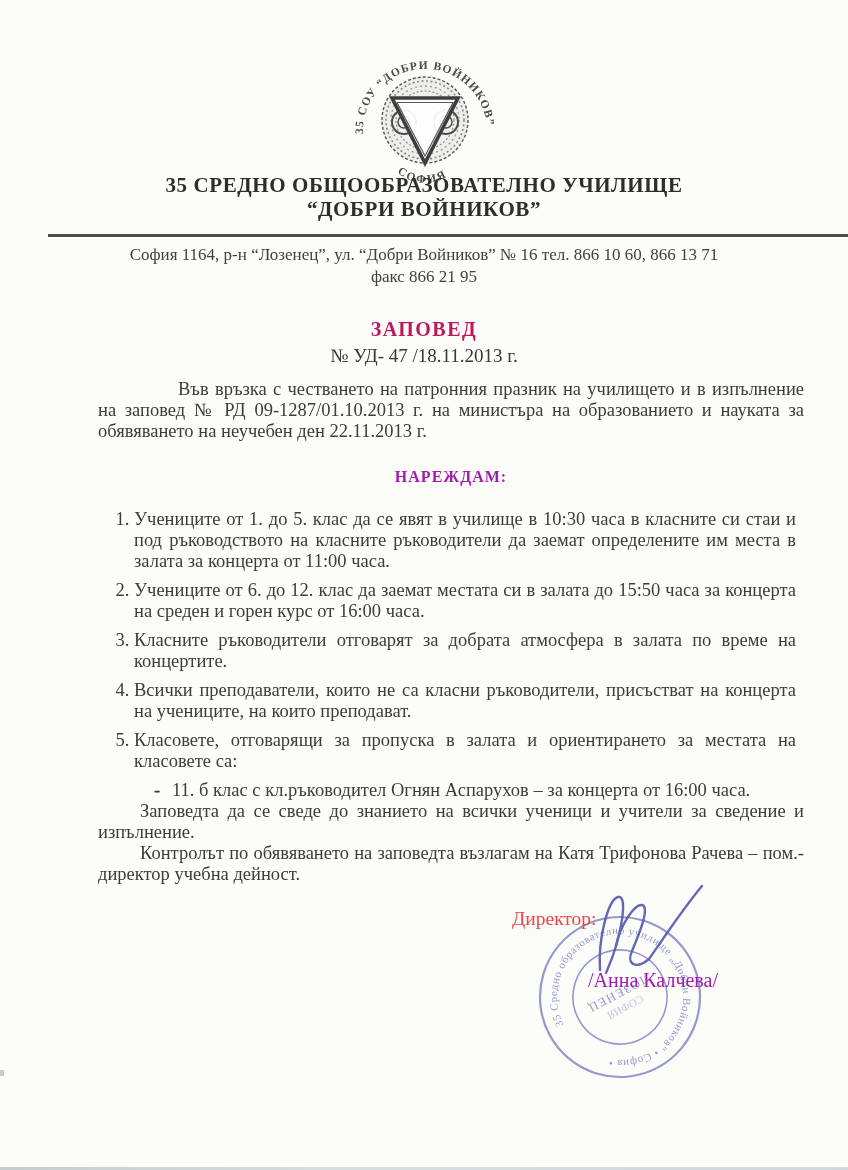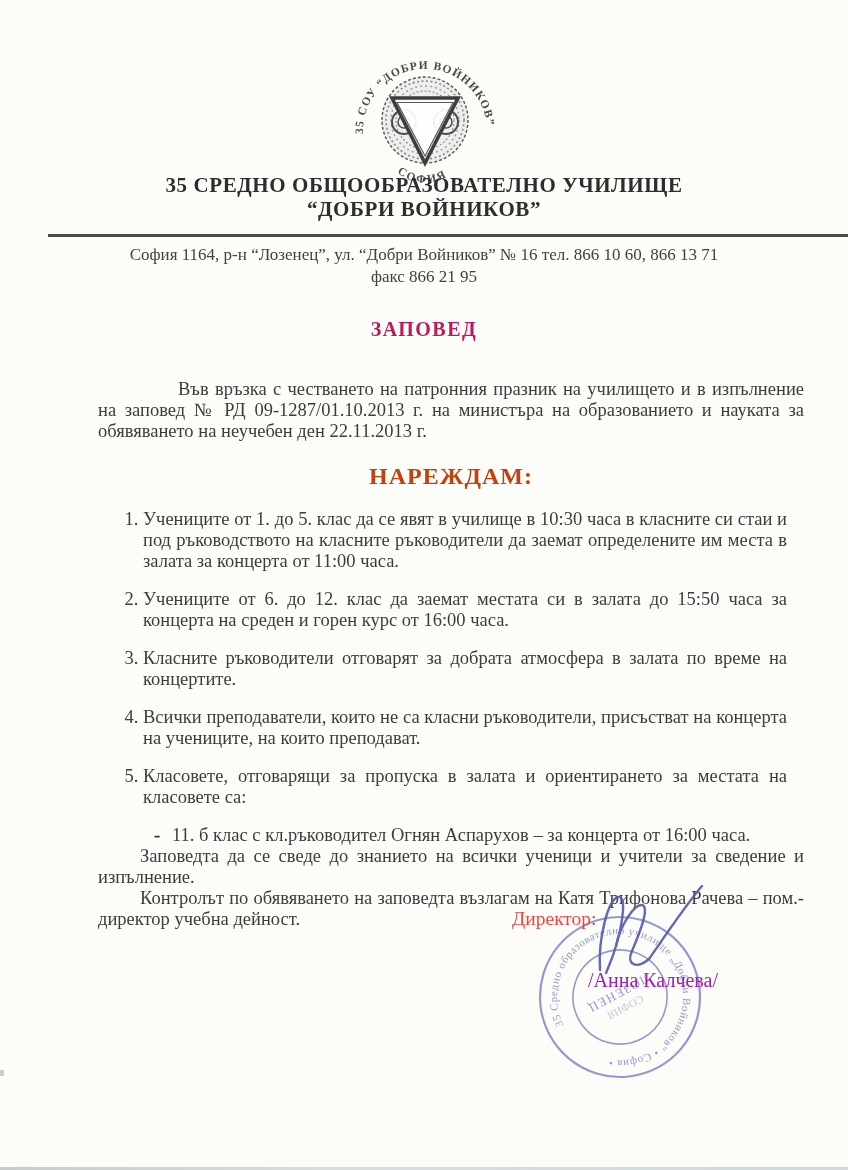--- a/index.html
+++ b/index.html
@@ -38,25 +38,25 @@
   .order-head{position:absolute;top:318px;left:0;width:100%;text-align:center;}
   .order-title{font-weight:bold;font-size:20px;letter-spacing:1.5px;color:#be185d;}
   .order-number{font-size:19px;margin-top:4px;color:#383838;}
   
   .body{
     position:absolute;top:379px;left:98px;width:706px;
     font-size:18.5px;line-height:21px;text-align:justify;color:#3c3c3c;
   }
   .intro{margin:0;text-indent:80px;}
   .command{
-    text-align:center;font-weight:bold;font-size:24px;letter-spacing:1px;
-    color:#c2410c;margin:24px 0 22px 0;text-indent:0;
+    text-align:center;font-weight:bold;font-size:16px;letter-spacing:1px;
+    color:#a21caf;margin:24px 0 22px 0;text-indent:0;
   }
   ol.items{margin:0;padding:0 0 0 28px;}
-  ol.items>li{margin:17px;padding:0;}
+  ol.items>li{margin:8px;padding:0;}
   ul.subitems{list-style:none;margin:0;padding:0 0 0 56px;}
   ul.subitems>li{position:relative;padding-left:18px;}
   ul.subitems>li .dash{position:absolute;left:0;top:0;}
   .closing{margin:0;text-indent:42px;}
   
   .director-label{
     position:absolute;left:512px;top:908px;font-size:19.5px;color:#ef4444;text-align:right;
   }
   .director-name{
     position:absolute;left:588px;top:969px;font-size:20px;color:#a21caf;
@@ -109,20 +109,21 @@
     <div>“ДОБРИ ВОЙНИКОВ”</div>
   </div>
   <div class="rule"></div>
   <div class="address">
     <div>София 1164, р-н “Лозенец”,  ул. “Добри Войников” № 16 тел. 866 10 60,  866 13 71</div>
     <div>факс 866 21 95</div>
   </div>
 
   <div class="order-head">
     <div class="order-title">ЗАПОВЕД</div>
+    <div class="order-number">№ УД- 47 /18.11.2013 г.</div>
   </div>
 
   <div class="body">
     <p class="intro">Във връзка с честването на патронния празник на училището и в изпълнение на заповед № РД 09-1287/01.10.2013 г. на министъра на образованието и науката за обявяването на неучебен ден 22.11.2013 г.</p>
     <p class="command">НАРЕЖДАМ:</p>
     <ol class="items">
       <li>Учениците от 1. до 5. клас да се явят в училище в 10:30 часа в класните си стаи и под ръководството на класните ръководители да заемат определените им места в залата за концерта от 11:00 часа.</li>
       <li>Учениците от 6. до 12. клас да заемат местата си в залата до 15:50 часа за концерта на среден и горен курс от 16:00 часа.</li>
       <li>Класните ръководители отговарят за добрата атмосфера в залата по време на концертите.</li>
       <li>Всички преподаватели, които не са класни ръководители, присъстват на концерта на учениците, на които преподават.</li>

